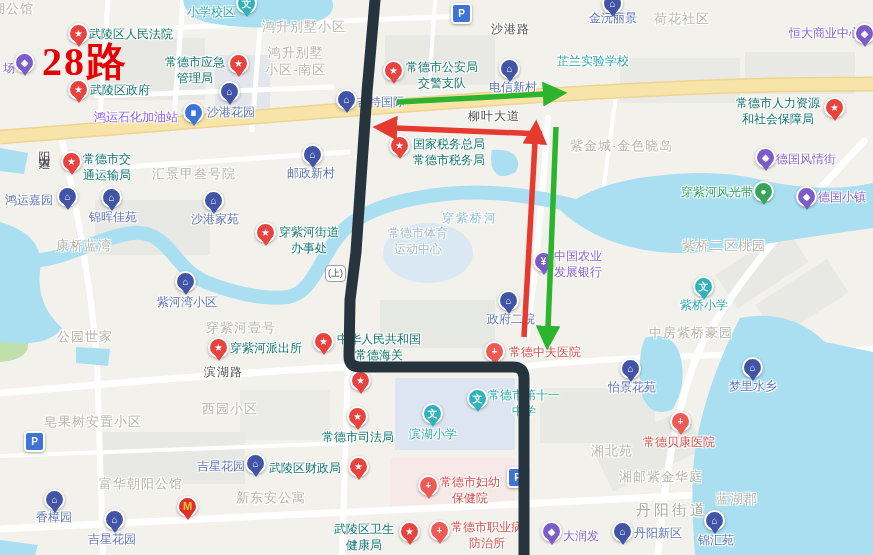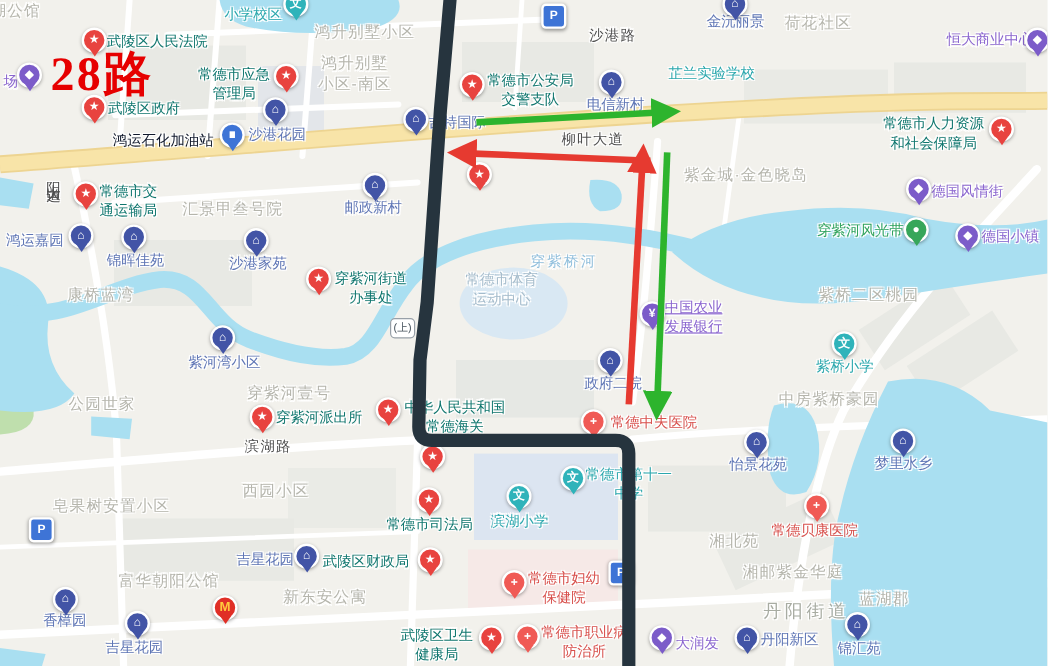--- a/index.html
+++ b/index.html
@@ -14,21 +14,21 @@
       text-shadow:-1px -1px 0 #fff,1px -1px 0 #fff,-1px 1px 0 #fff,1px 1px 0 #fff,0 0 3px #fff;}
   .k-area{color:#B5B5AC;font-size:13px;font-weight:400;letter-spacing:1px;}
   .k-area-lg{color:#A8ACA2;font-size:15px;font-weight:400;letter-spacing:3px;}
   .k-venue{color:#A4BBCB;font-weight:400;}
   .k-water{color:#8FBEDC;font-weight:400;letter-spacing:2px;margin-top:28px;}
   .k-road{color:#4F4F4F;font-weight:400;letter-spacing:1px;}
   .k-road-v{color:#4F4F4F;font-weight:400;writing-mode:vertical-lr;letter-spacing:2px;}
   .k-gov{color:#0f766e;}
   .k-hosp{color:#D8504C;}
   .k-resid{color:#5E75B5;}
-  .k-gas{color:#0f172a;}
+  .k-gas{color:#8b5cf6;}
   .k-school{color:#2AA7AD;}
   .k-shop,.k-bank{color:#8A65CF;}
   .k-scenic{color:#2FA25C;}
   .k-route-badge{color:#E60000;font-size:40px;font-weight:700;letter-spacing:2px;
       font-family:"Liberation Serif","DejaVu Serif",serif;text-shadow:none;}
   .k-bridge{background:#fff;border:1px solid #98A0A8;border-radius:4px;color:#44505A;
       font-size:9px;padding:3px 2px;line-height:1;text-shadow:none;}
   .pin{position:absolute;width:17px;height:17px;border-radius:50%;background:var(--pc,#E8433F);
       border:2px solid #fff;box-shadow:0 1px 3px rgba(0,0,0,.35);color:#fff;font-size:10px;
       font-weight:700;display:flex;align-items:center;justify-content:center;z-index:3;line-height:1;}
@@ -151,35 +151,37 @@
       <div class="pin" style="--pc: #37A65A; left: 753px; top: 181px;">●</div>
       <div class="lb k-shop" style="left: 818px; top: 190px;">德国小镇</div>
       <div class="pin" style="--pc: #7C5CC9; left: 796px; top: 186px;">◆</div>
       <div class="lb k-road-v" style="left: 36px; top: 142px;">阳山大道</div>
       <div class="lb k-gov" style="left: 83px; top: 152px;">常德市交
 通运输局</div>
       <div class="pin" style="--pc: #E8433F; left: 61px; top: 151px;">★</div>
       <div class="lb k-area" style="left: 152px; top: 166px;">汇景甲叁号院</div>
       <div class="lb k-resid" style="left: 287px; top: 166px;">邮政新村</div>
       <div class="pin" style="--pc: #4254A6; left: 302px; top: 144px;">⌂</div>
+      <div class="lb k-gov" style="left: 413px; top: 137px;">国家税务总局
+常德市税务局</div>
       <div class="pin" style="--pc: #E8433F; left: 389px; top: 135px;">★</div>
       <div class="lb k-water" style="left: 442px; top: 183px;">穿紫桥河</div>
       <div class="lb k-resid" style="left: 5px; top: 193px;">鸿运嘉园</div>
       <div class="pin" style="--pc: #4254A6; left: 57px; top: 186px;">⌂</div>
       <div class="lb k-resid" style="left: 89px; top: 210px;">锦晖佳苑</div>
       <div class="pin" style="--pc: #4254A6; left: 101px; top: 187px;">⌂</div>
       <div class="lb k-resid" style="left: 191px; top: 212px;">沙港家苑</div>
       <div class="pin" style="--pc: #4254A6; left: 203px; top: 190px;">⌂</div>
       <div class="lb k-gov" style="left: 279px; top: 225px;">穿紫河街道
 办事处</div>
       <div class="pin" style="--pc: #E8433F; left: 255px; top: 222px;">★</div>
       <div class="lb k-area" style="left: 56px; top: 238px;">康桥蓝湾</div>
       <div class="lb k-venue" style="left: 388px; top: 226px;">常德市体育
 运动中心</div>
-      <div class="lb k-bank" style="left: 554px; top: 249px; text-decoration: underline;">中国农业
+      <div class="lb k-bank" style="left: 554px; top: 249px;">中国农业
 发展银行</div>
       <div class="pin" style="--pc: #7C5CC9; left: 533px; top: 251px;">¥</div>
       <div class="lb k-area" style="left: 682px; top: 238px;">紫桥二区桃园</div>
       <div class="lb k-resid" style="left: 157px; top: 295px;">紫河湾小区</div>
       <div class="pin" style="--pc: #4254A6; left: 175px; top: 271px;">⌂</div>
       <div class="lb k-school" style="left: 680px; top: 298px;">紫桥小学</div>
       <div class="pin" style="--pc: #2FB3BA; left: 693px; top: 276px;">文</div>
       <div class="lb k-resid" style="left: 487px; top: 312px;">政府二院</div>
       <div class="pin" style="--pc: #4254A6; left: 498px; top: 290px;">⌂</div>
       <div class="lb k-area" style="left: 57px; top: 329px;">公园世家</div>

